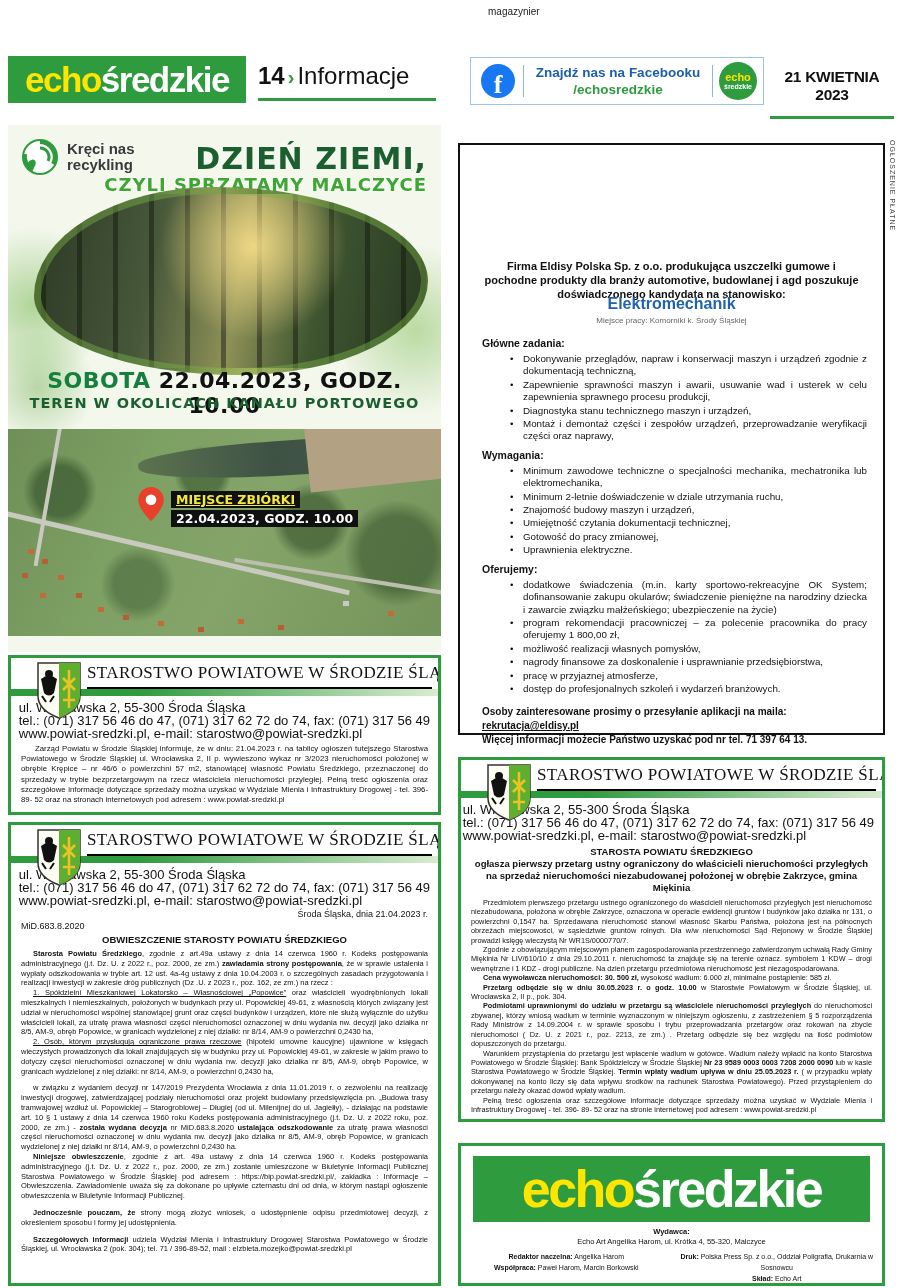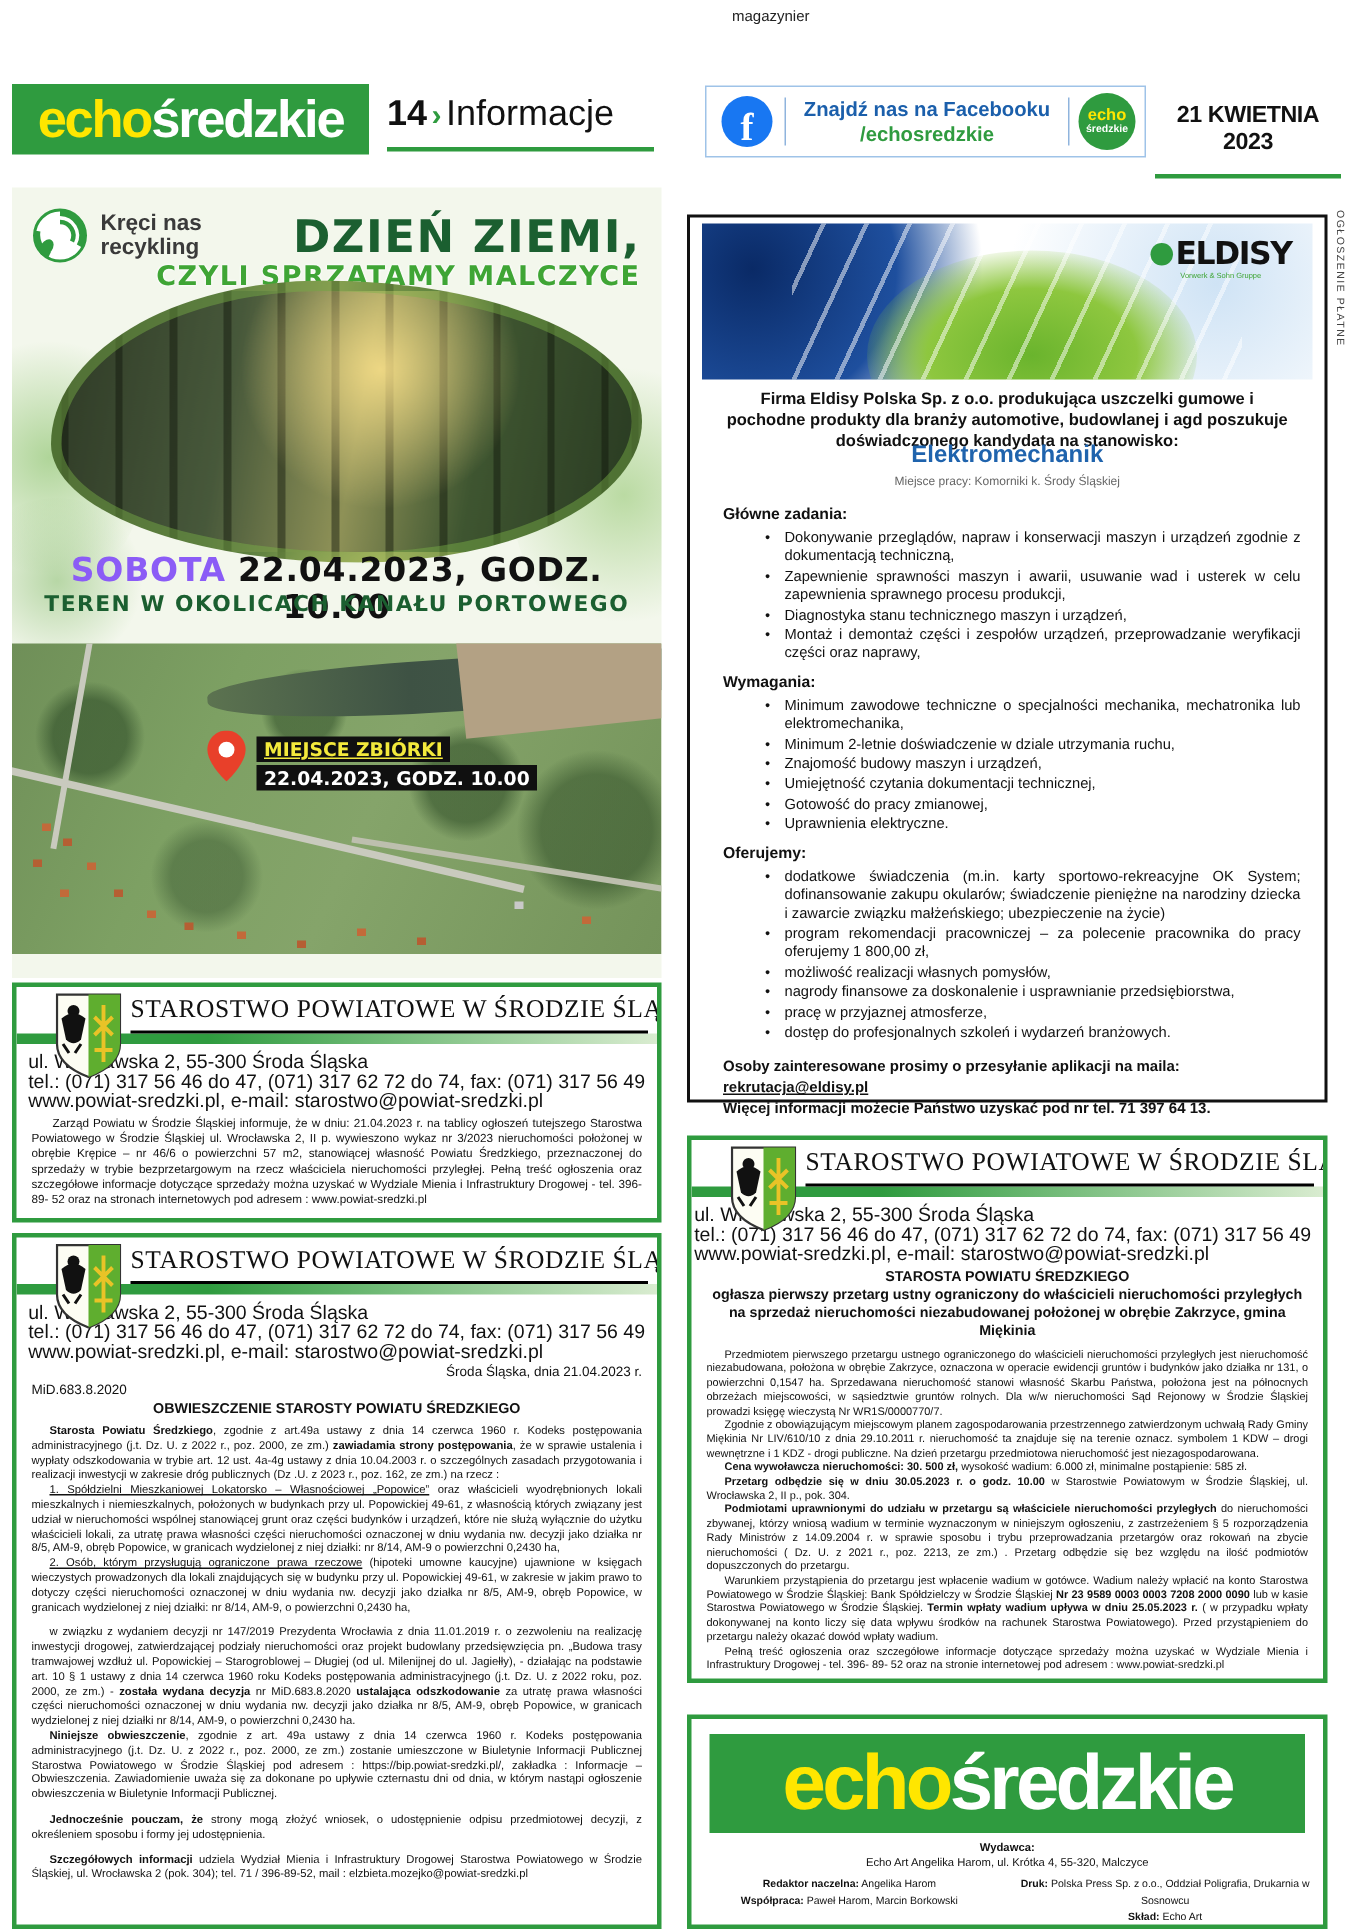--- a/index.html
+++ b/index.html
@@ -39,21 +39,21 @@
   .knr{position:absolute;left:12px;top:12px;display:flex;align-items:center;gap:7px;}
   .knr-text{font-size:15px;font-weight:bold;color:#3a3a3a;line-height:16px;}
   .poster-title1{position:absolute;right:14px;top:16px;font-size:30px;font-weight:900;color:#1b5f30;letter-spacing:1px;font-family:"DejaVu Sans",sans-serif;}
   .poster-title2{position:absolute;right:14px;top:49px;font-size:18px;font-weight:900;color:#3fa535;letter-spacing:1px;text-shadow:0 0 2px #fff,0 0 2px #fff;font-family:"DejaVu Sans",sans-serif;}
   .photo{position:absolute;left:26px;top:62px;width:380px;height:174px;border-radius:46% 54% 48% 52%/58% 50% 50% 42%;border:7px solid rgba(122,178,72,.45);
     background:
       radial-gradient(circle at 56% 30%,rgba(255,228,140,.85),rgba(255,228,140,0) 38%),
       repeating-linear-gradient(90deg,rgba(15,20,10,.45) 0 5px,rgba(0,0,0,0) 5px 36px),
       linear-gradient(100deg,#2e3a26 0%,#47583a 30%,#8e9157 52%,#3e5530 72%,#293a22 100%);}
   .when{position:absolute;left:0;right:0;top:243px;text-align:center;font-size:22px;font-weight:900;font-family:"DejaVu Sans",sans-serif;letter-spacing:0.5px;}
-  .when .hl{color:#8b5cf6;}
+  .when .hl{color:#15803d;}
   .where{position:absolute;left:0;right:0;top:270px;text-align:center;font-size:14.5px;font-weight:900;color:#1b5f30;font-family:"DejaVu Sans",sans-serif;letter-spacing:1px;}
 
   .map{position:absolute;left:0;top:304px;width:433px;height:207px;overflow:hidden;background:linear-gradient(115deg,#6f8f58 0%,#7da063 30%,#85a46a 55%,#74935a 100%);}
   .river{position:absolute;left:30%;top:5%;width:78%;height:17%;background:linear-gradient(90deg,#5c7350,#3e5244 40%,#45604e);border-radius:40% 30% 40% 50%;transform:rotate(-4deg);}
   .dredge{position:absolute;right:-3%;top:-5%;width:34%;height:32%;background:#b3a184;transform:rotate(-6deg);}
   .trees{position:absolute;inset:0;background:
       radial-gradient(circle at 12% 30%,rgba(40,70,35,.55) 0 6%,transparent 9%),
       radial-gradient(circle at 45% 22%,rgba(40,70,35,.5) 0 7%,transparent 10%),
       radial-gradient(circle at 70% 45%,rgba(35,65,30,.5) 0 8%,transparent 12%),
       radial-gradient(circle at 90% 60%,rgba(35,65,30,.45) 0 9%,transparent 13%),
@@ -187,33 +187,20 @@
       <circle cx="12" cy="12" r="5" fill="#fff"></circle>
     </svg>
     <div class="map-label1">MIEJSCE ZBIÓRKI</div>
     <div class="map-label2">22.04.2023, GODZ. 10.00</div>
   </div>
 </div>
 
 <div class="vlabel">OGŁOSZENIE PŁATNE</div>
 
 <div class="eldisy">
-  <div class="eldisy-img">
-    <div class="eshape1"></div>
-    <div class="eshape3"></div>
-    <div class="eshape2"></div>
-    <div class="eshape4"></div>
-    <div class="eldisy-logo">
-      <div class="row">
-          <span class="eldisy-dot"></span>
-          <span class="eldisy-word">ELDISY</span>
-        </div>
-      <div class="eldisy-sub">Vorwerk &amp; Sohn Gruppe</div>
-    </div>
-  </div>
   <div class="eldisy-intro">Firma Eldisy Polska Sp. z o.o. produkująca uszczelki gumowe i pochodne produkty dla branży automotive, budowlanej i agd poszukuje doświadczonego kandydata na stanowisko:</div>
   <div class="eldisy-pos">Elektromechanik</div>
   <div class="eldisy-loc">Miejsce pracy: Komorniki k. Środy Śląskiej</div>
   <div class="eldisy-body">
     <div class="ehead">Główne zadania:</div>
     <ul class="blist">
 
     <li>Dokonywanie przeglądów, napraw i konserwacji maszyn i urządzeń zgodnie z dokumentacją techniczną,</li>
         <li>Zapewnienie sprawności maszyn i awarii, usuwanie wad i usterek w celu zapewnienia sprawnego procesu produkcji,</li>
         <li>Diagnostyka stanu technicznego maszyn i urządzeń,</li>

